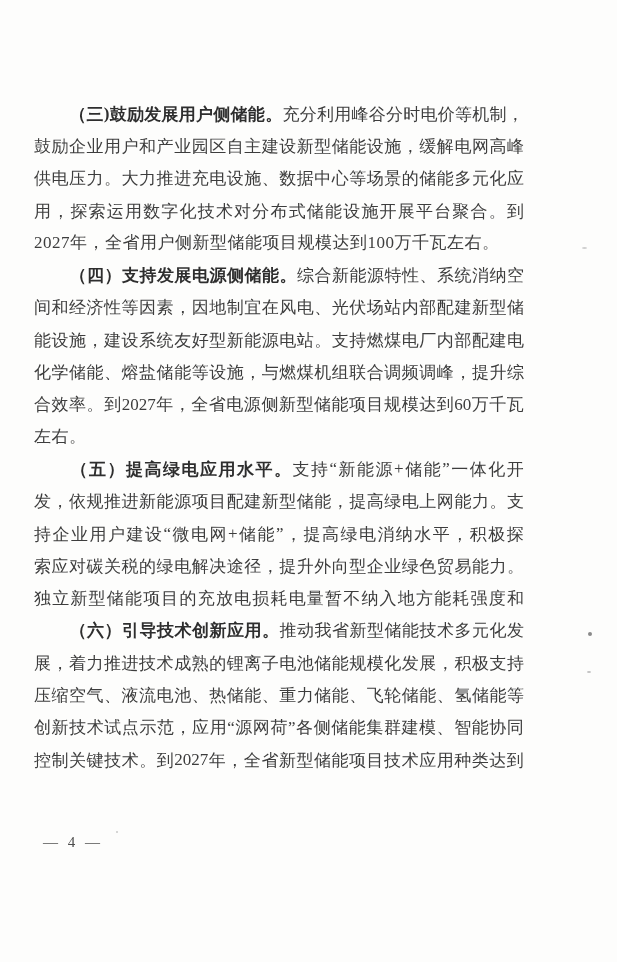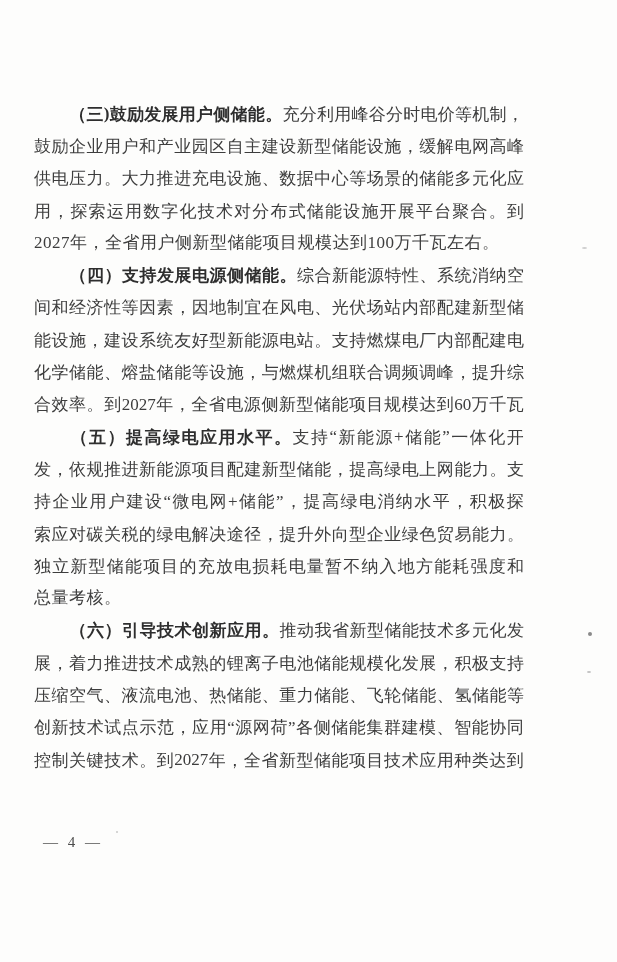--- a/index.html
+++ b/index.html
@@ -337,20 +337,21 @@
           <span class="tok">目</span>
           <span class="tok">规</span>
           <span class="tok">模</span>
           <span class="tok">达</span>
           <span class="tok">到</span>
           <span class="tok">60</span>
           <span class="tok">万</span>
           <span class="tok">千</span>
           <span class="tok">瓦</span>
         </div>
+        <div class="line final"><span class="tok">左</span><span class="tok">右</span><span class="tok">。</span></div>
       </div>
       <div class="paragraph">
         <div class="line">
           <span class="spacer"></span>
           <span class="tok bold">（</span>
           <span class="tok bold">五</span>
           <span class="tok bold">）</span>
           <span class="tok bold">提</span>
           <span class="tok bold">高</span>
           <span class="tok bold">绿</span>
@@ -487,21 +488,20 @@
           <span class="tok">纳</span>
           <span class="tok">入</span>
           <span class="tok">地</span>
           <span class="tok">方</span>
           <span class="tok">能</span>
           <span class="tok">耗</span>
           <span class="tok">强</span>
           <span class="tok">度</span>
           <span class="tok">和</span>
         </div>
-        <div class="line final"><span class="tok">总</span><span class="tok">量</span><span class="tok">考</span><span class="tok">核</span><span class="tok">。</span></div>
       </div>
       <div class="paragraph">
         <div class="line">
           <span class="spacer"></span>
           <span class="tok bold">（</span>
           <span class="tok bold">六</span>
           <span class="tok bold">）</span>
           <span class="tok bold">引</span>
           <span class="tok bold">导</span>
           <span class="tok bold">技</span>

